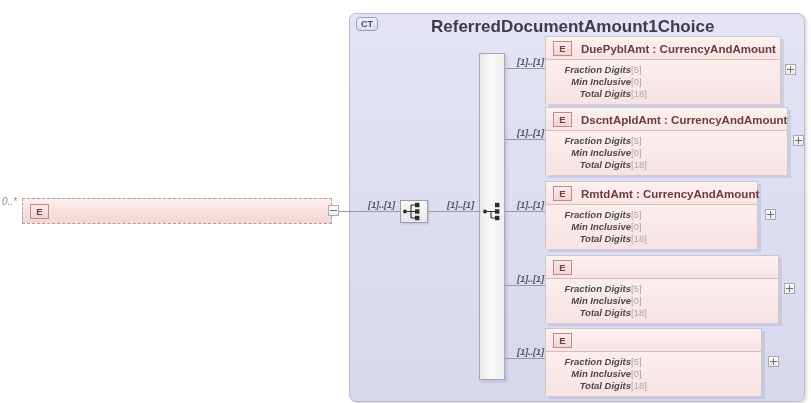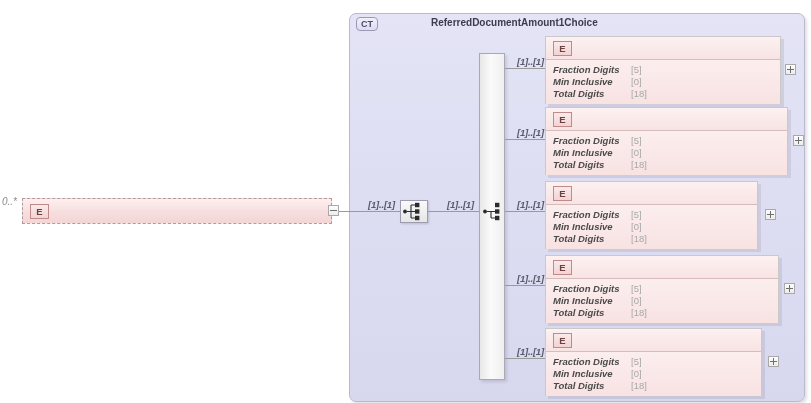--- a/index.html
+++ b/index.html
@@ -152,21 +152,21 @@
     font-weight: bold;
     display: flex;
     align-items: center;
     justify-content: center;
     font-family: "Liberation Sans", sans-serif;
   }
   .ct-title {
     position: absolute;
     left: 383px;
     top: 9px;
-    font-size: 10px;
+    font-size: 17px;
     font-weight: bold;
     color: #3c3c4c;
     white-space: nowrap;
     padding-left: 48px;
   }
 
   
   .comp-boxed {
     position: absolute;
     left: 400px;
@@ -235,20 +235,21 @@
     line-height: 11px;
     margin-bottom: 1px;
   }
   .facet-name {
     width: 78px;
     font-size: 9.5px;
     font-style: italic;
     font-weight: bold;
     color: #4a4a4a;
     white-space: nowrap;
+    text-align: right;
   }
   .facet-val {
     font-size: 9.5px;
     color: #a8a8a8;
     white-space: nowrap;
   }
 </style>
 </head>
 <body>
 
@@ -306,20 +307,21 @@
   <div class="hline" style="left:505px; top:277px; width:40px;"></div>
   <div class="card" style="left:517px; top:265px;">[1]..[1]</div>
 
   <div class="hline" style="left:505px; top:350px; width:40px;"></div>
   <div class="card" style="left:517px; top:338px;">[1]..[1]</div>
 
   <div class="ebox-shadow" style="left:548px; top:31px; width:236px; height:68px;"></div>
   <div class="ebox" style="left:545px; top:28px; width:236px; height:68px;">
     <div class="ebox-head">
       <div class="ebadge">E</div>
+      <div class="ebox-name">DuePyblAmt : CurrencyAndAmount</div>
     </div>
     <div class="ebox-body">
       <div class="facet-row">
         <span class="facet-name">Fraction Digits</span>
         <span class="facet-val">[5]</span>
       </div>
       <div class="facet-row">
         <span class="facet-name">Min Inclusive</span>
         <span class="facet-val">[0]</span>
       </div>
@@ -331,20 +333,21 @@
   </div>
   <div class="pm-btn" style="left:785px; top:56px;">
     <span class="bar-h"></span>
     <span class="bar-v"></span>
   </div>
 
   <div class="ebox-shadow" style="left:548px; top:102px; width:243px; height:68px;"></div>
   <div class="ebox" style="left:545px; top:99px; width:243px; height:68px;">
     <div class="ebox-head">
       <div class="ebadge">E</div>
+      <div class="ebox-name">DscntApldAmt : CurrencyAndAmount</div>
     </div>
     <div class="ebox-body">
       <div class="facet-row">
         <span class="facet-name">Fraction Digits</span>
         <span class="facet-val">[5]</span>
       </div>
       <div class="facet-row">
         <span class="facet-name">Min Inclusive</span>
         <span class="facet-val">[0]</span>
       </div>
@@ -356,20 +359,21 @@
   </div>
   <div class="pm-btn" style="left:793px; top:127px;">
     <span class="bar-h"></span>
     <span class="bar-v"></span>
   </div>
 
   <div class="ebox-shadow" style="left:548px; top:176px; width:213px; height:68px;"></div>
   <div class="ebox" style="left:545px; top:173px; width:213px; height:68px;">
     <div class="ebox-head">
       <div class="ebadge">E</div>
+      <div class="ebox-name">RmtdAmt : CurrencyAndAmount</div>
     </div>
     <div class="ebox-body">
       <div class="facet-row">
         <span class="facet-name">Fraction Digits</span>
         <span class="facet-val">[5]</span>
       </div>
       <div class="facet-row">
         <span class="facet-name">Min Inclusive</span>
         <span class="facet-val">[0]</span>
       </div>

